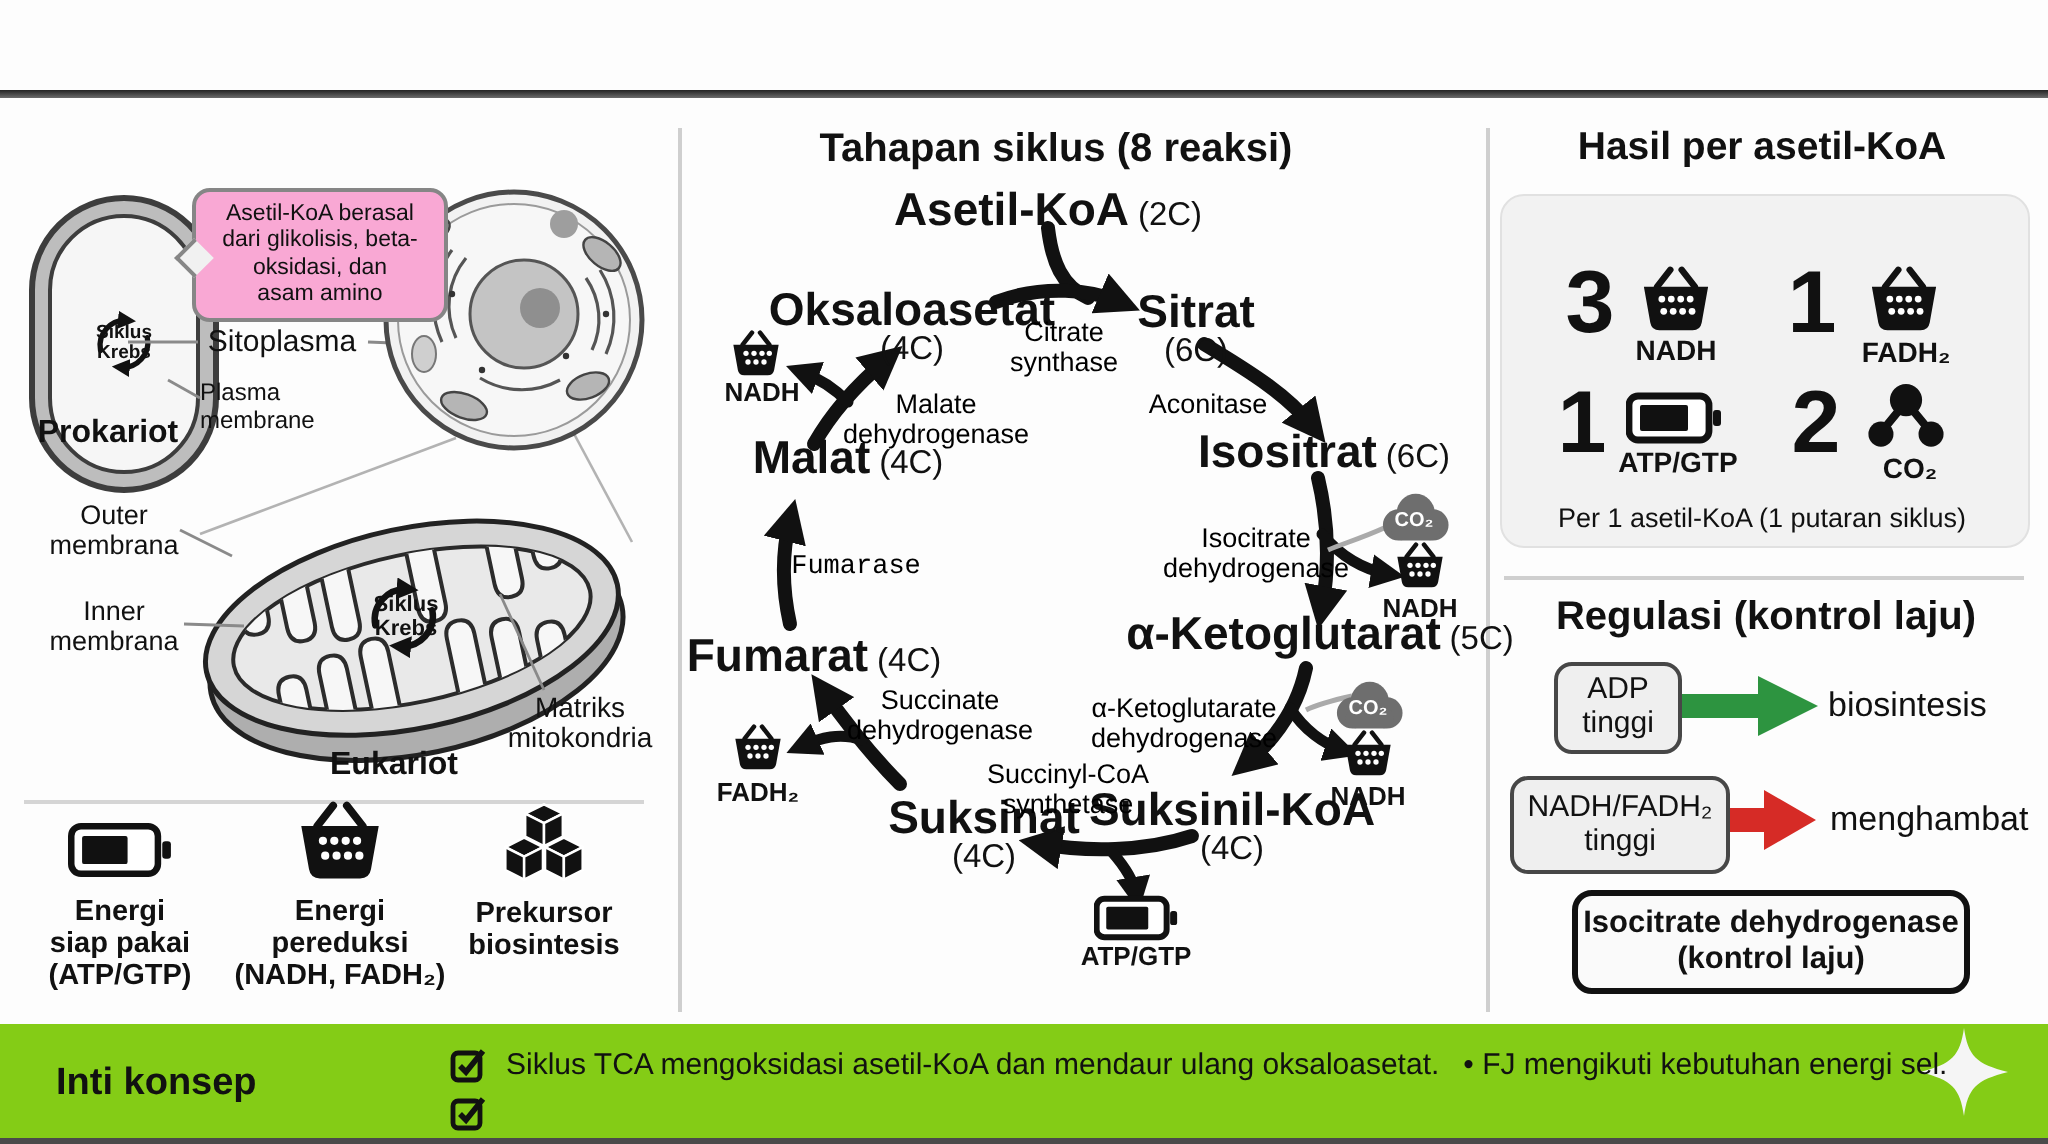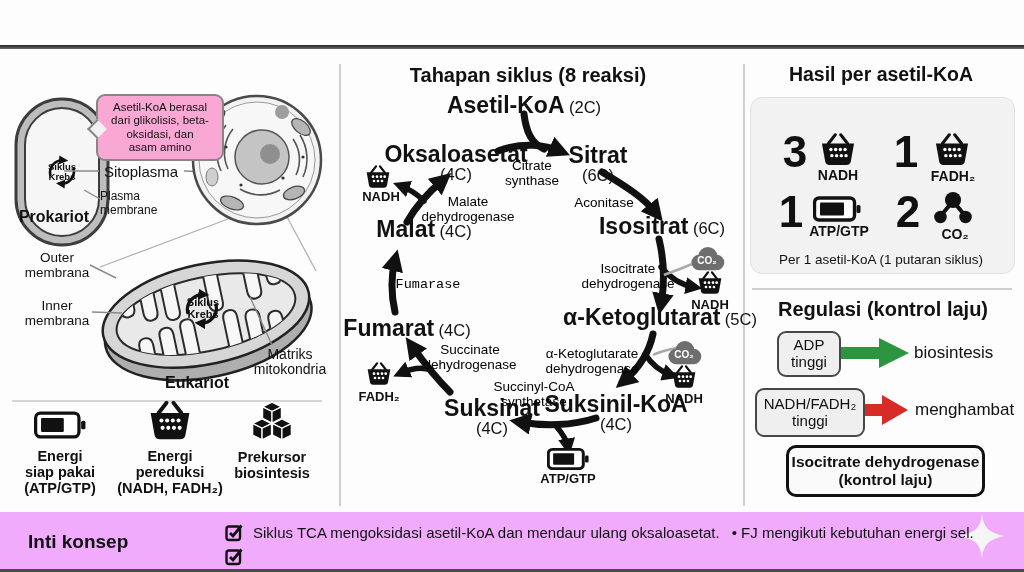--- a/index.html
+++ b/index.html
@@ -25,21 +25,21 @@
   .hdiv{position:absolute;height:1.5px;background:#d5d5d5;}
   .res-box{position:absolute;left:750px;top:97px;width:263px;height:175px;background:#f2f2f2;
            border:1.5px solid #e1e1e1;border-radius:12px;}
   .res-num{font-size:44px;font-weight:bold;}
   .res-lbl{font-size:14px;font-weight:bold;}
   .reg-box{position:absolute;background:#efefef;border:2px solid #474747;border-radius:9px;
            display:flex;align-items:center;justify-content:center;font-size:15px;line-height:1.12;text-align:center;}
   .key-box{position:absolute;left:786px;top:445px;width:193px;height:46px;background:#fafafa;border:3px solid #111;
            border-radius:10px;display:flex;align-items:center;justify-content:center;
            font-weight:bold;font-size:15.5px;line-height:1.15;text-align:center;}
-  .footer{position:absolute;left:0;top:512px;width:1024px;height:60px;background:#f0abfc;}
+  .footer{position:absolute;left:0;top:512px;width:1024px;height:60px;background:#84cc16;}
   .foot-row{position:absolute;left:225px;display:flex;align-items:center;gap:8px;font-size:15px;}
   .cloud{position:absolute;transform:translate(-50%,-50%);}
   .cloud span{position:absolute;left:50%;top:56%;transform:translate(-50%,-50%);
               color:#fff;font-weight:bold;font-size:10px;}
 </style>
 </head>
 <body>
 
 <div id="stage">
 

